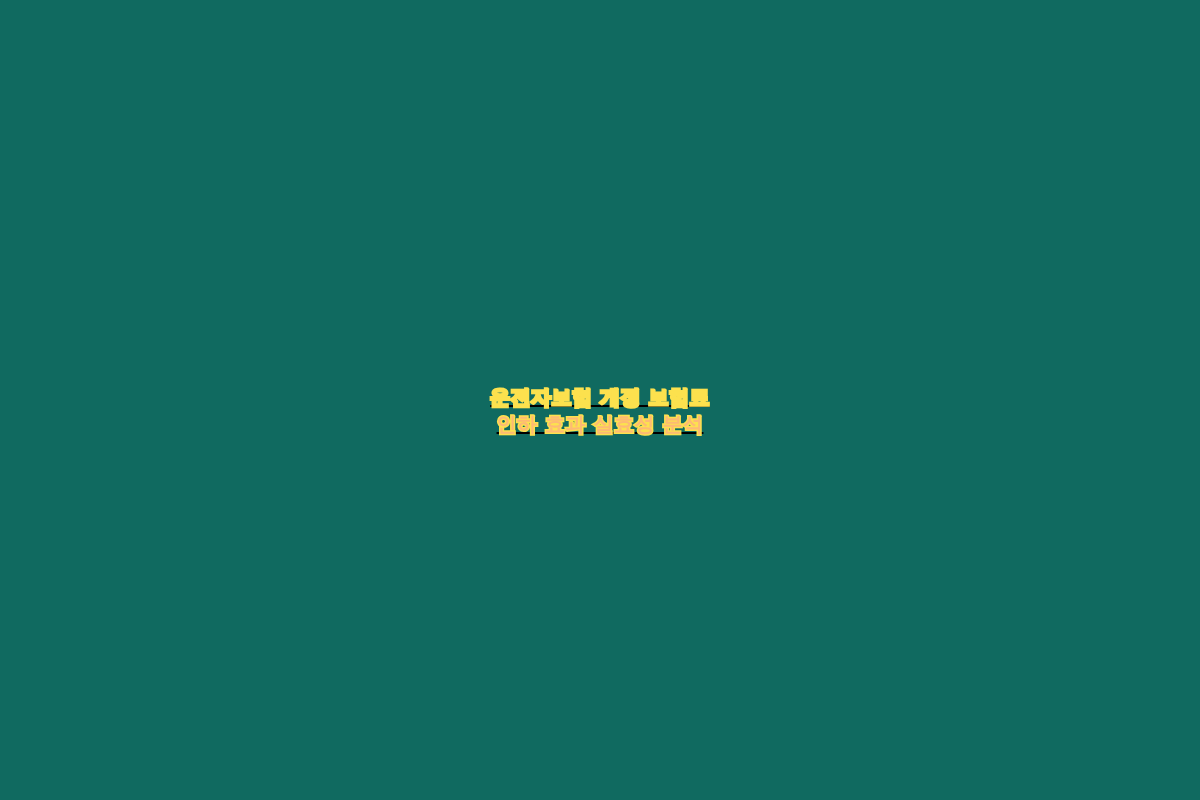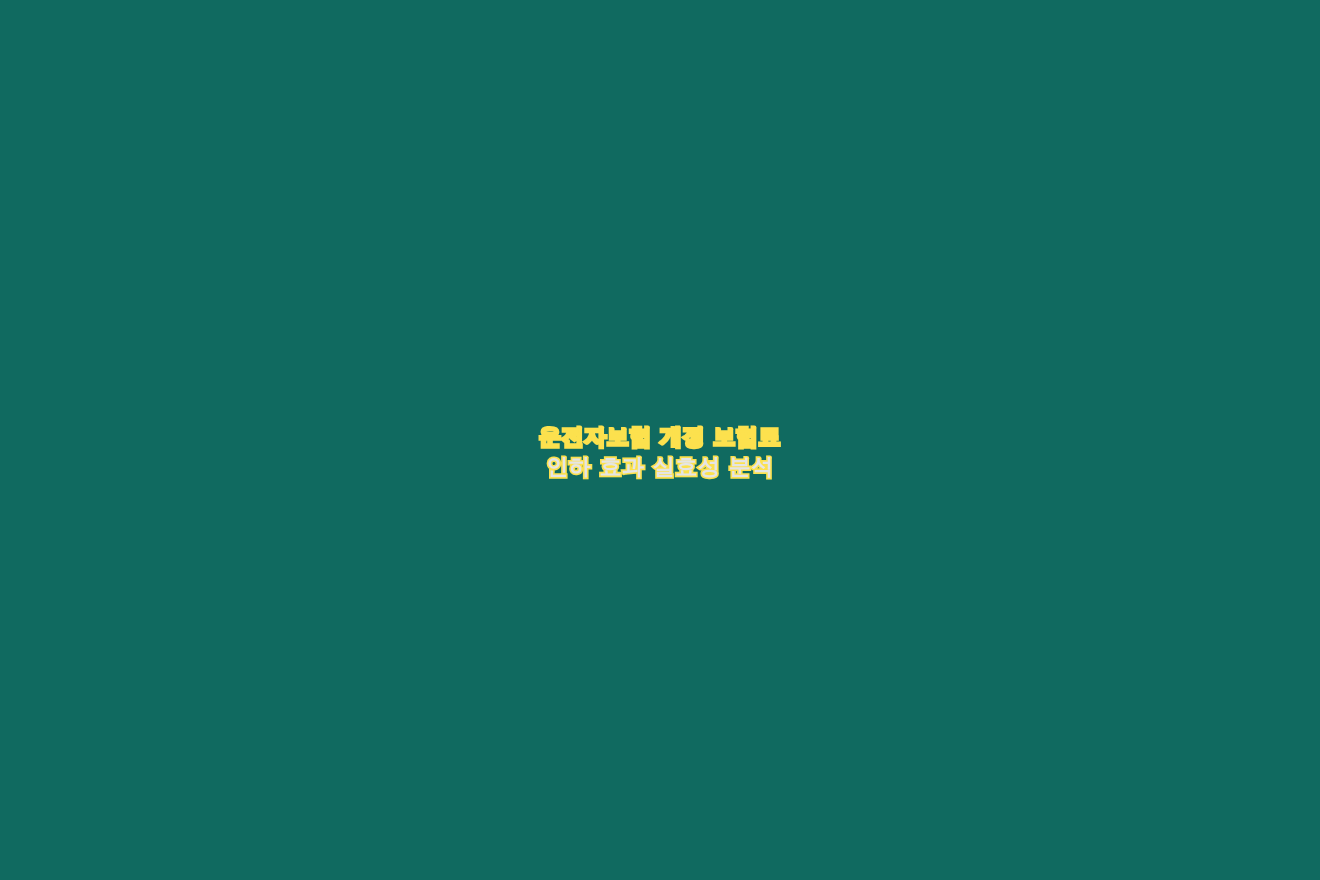--- a/index.html
+++ b/index.html
@@ -33,20 +33,21 @@
   .headline {
     display: flex;
     flex-direction: column;
     align-items: center;
     justify-content: center;
     width: 100%;
     
     margin-top: 22px;
     padding: 0 40px;
     box-sizing: border-box;
+    text-decoration: underline;
   }
 
   .headline-line {
     display: block;
     width: 100%;
     text-align: center;
     color: #fce14e;
     font-family: "DejaVu Sans", "Liberation Sans", sans-serif;
     font-size: 100px;
     font-weight: 700;
@@ -65,17 +66,17 @@
 </style>
 </head>
 <body>
 
 <div class="banner" style="background-color: rgb(16, 106, 96);">
 
   <div class="headline">
 
     <span class="headline-line headline-line--one" style="color: rgb(252, 225, 78); -webkit-text-stroke: 3px rgb(252, 225, 78); font-size: 20px;">운전자보험 개정 보험료</span>
 
-    <span class="headline-line headline-line--two" style="color: #e5e5e5; -webkit-text-stroke: 3px rgb(252, 225, 78); font-size: 20px;">인하 효과 실효성 분석</span>
+    <span class="headline-line headline-line--two" style="color: #fdba74; -webkit-text-stroke: 3px rgb(252, 225, 78); font-size: 20px;">인하 효과 실효성 분석</span>
 
   </div>
 
 </div>
 
 </body></html>

